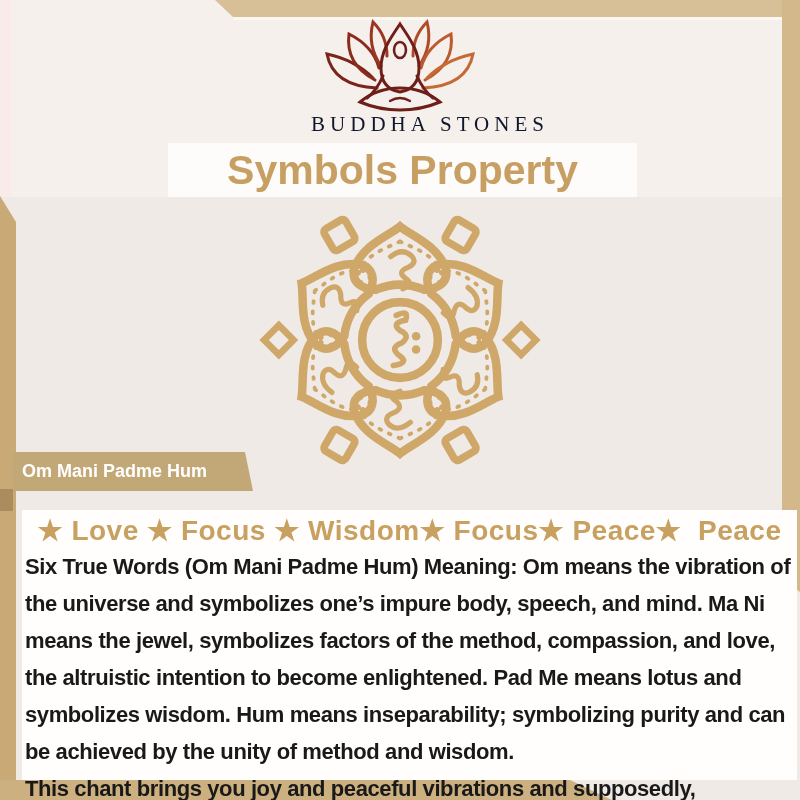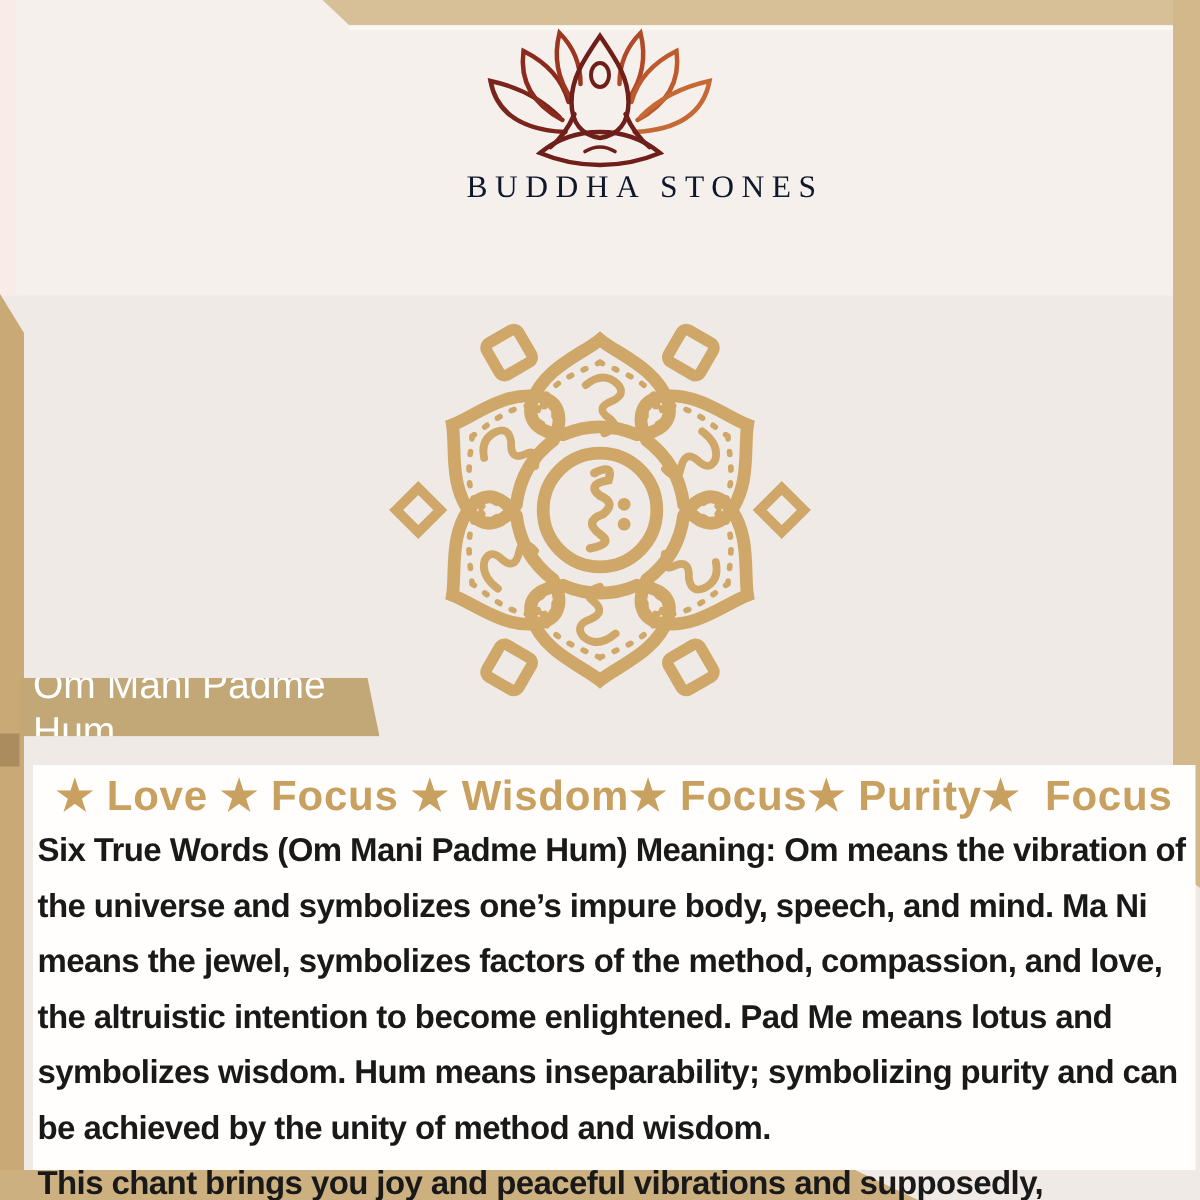--- a/index.html
+++ b/index.html
@@ -29,21 +29,21 @@
   
   .heading-band{position:absolute;left:168px;top:143px;width:469px;height:54px;background:#fdfcfa;
     display:flex;align-items:center;justify-content:center;}
   .heading-band span{font-size:41px;font-weight:bold;color:#c89f62;letter-spacing:0;}
   
   .mandala{position:absolute;left:258px;top:198px;width:284px;height:284px;}
   
   .mantra-bar{position:absolute;left:13px;top:452px;width:240px;height:39px;background:#c3a877;
     clip-path:polygon(0 0,232px 0,240px 39px,0 39px);
     display:flex;align-items:center;}
-  .mantra-bar span{color:#ffffff;font-weight:normal;font-size:26px;padding-left:9px;letter-spacing:0;}
+  .mantra-bar span{color:#ffffff;font-weight:bold;font-size:18px;padding-left:9px;letter-spacing:0;}
   
   .panel{position:absolute;left:22px;top:510px;width:775px;height:270px;background:#fffefd;}
   .stars-line{width:100%;text-align:center;margin:4px 0 1px 0;
     font-size:28px;font-weight:bold;color:#c8a05f;letter-spacing:0.5px;white-space:pre;}
   .body-text{margin:0;padding:0 3px;color:#191919;font-weight:bold;
     font-size:22px;line-height:37px;letter-spacing:-0.4px;}
 </style>
 </head>
 <body>
 
@@ -75,20 +75,23 @@
         <ellipse cx="85" cy="34" rx="6" ry="8" stroke="#6e1f19" stroke-width="2.6"></ellipse>
         <path d="M68,60 Q62,74 52,82" stroke="#6e1f19" stroke-width="3"></path>
         <path d="M102,60 Q108,74 118,82" stroke="#6e1f19" stroke-width="3"></path>
         <path d="M45,86 Q62,72 85,72 Q108,72 125,86 Q106,94 85,94 Q64,94 45,86 Z" stroke="#6e1f19" stroke-width="3"></path>
         <path d="M75,85 q10,-6 20,0" stroke="#6e1f19" stroke-width="2.4"></path>
       </g>
     </svg>
   </div>
   <div class="brand">BUDDHA STONES</div>
 
+  <div class="heading-band">
+    <span>Symbols Property</span>
+  </div>
 
   <div class="mandala">
     <svg width="284" height="284" viewBox="0 0 300 300">
       <g fill="none" stroke="#cfa768">
 
         <g id="petals">
           <g>
             <path d="M150,30 C138,40 110,50 102,74 C98,88 108,96 124,97 Q150,86 176,97 C192,96 202,88 198,74 C190,50 162,40 150,30 Z" stroke-width="9"></path>
             <path d="M150,46 C138,52 116,58 108,76 C102,88 108,92 124,90 M150,46 C162,52 184,58 192,76 C198,88 192,92 176,90" stroke-width="4" stroke-dasharray="2 9" stroke-linecap="round"></path>
             <path d="M140,62 q12,-10 22,-1 q7,7 -3,12 q-13,5 -3,12 q9,6 -3,11" stroke-width="5.5" stroke-linecap="round"></path>
@@ -146,18 +149,18 @@
         <circle cx="167" cy="160" r="4.5" fill="#cfa768" stroke="none"></circle>
       </g>
     </svg>
   </div>
 
   <div class="mantra-bar">
     <span>Om Mani Padme Hum</span>
   </div>
 
   <div class="panel">
-    <div class="stars-line">★ Love ★ Focus ★ Wisdom★ Focus★ Purity★  Focus</div>
+    <div class="stars-line">★ Love ★ Focus ★ Wisdom★ Focus★ Peace★  Peace</div>
     <p class="body-text">Six True Words (Om Mani Padme Hum) Meaning: Om means the vibration of the universe and symbolizes one’s impure body, speech, and mind. Ma Ni means the jewel, symbolizes factors of the method, compassion, and love, the altruistic intention to become enlightened. Pad Me means lotus and symbolizes wisdom. Hum means inseparability; symbolizing purity and can be achieved by the unity of method and wisdom.</p>
     <p class="body-text">This chant brings you joy and peaceful vibrations and supposedly, contained in this verse is the truth of the nature of suffering and how to remove its causes.</p>
   </div>
 
 </div>
 
 </body></html>

